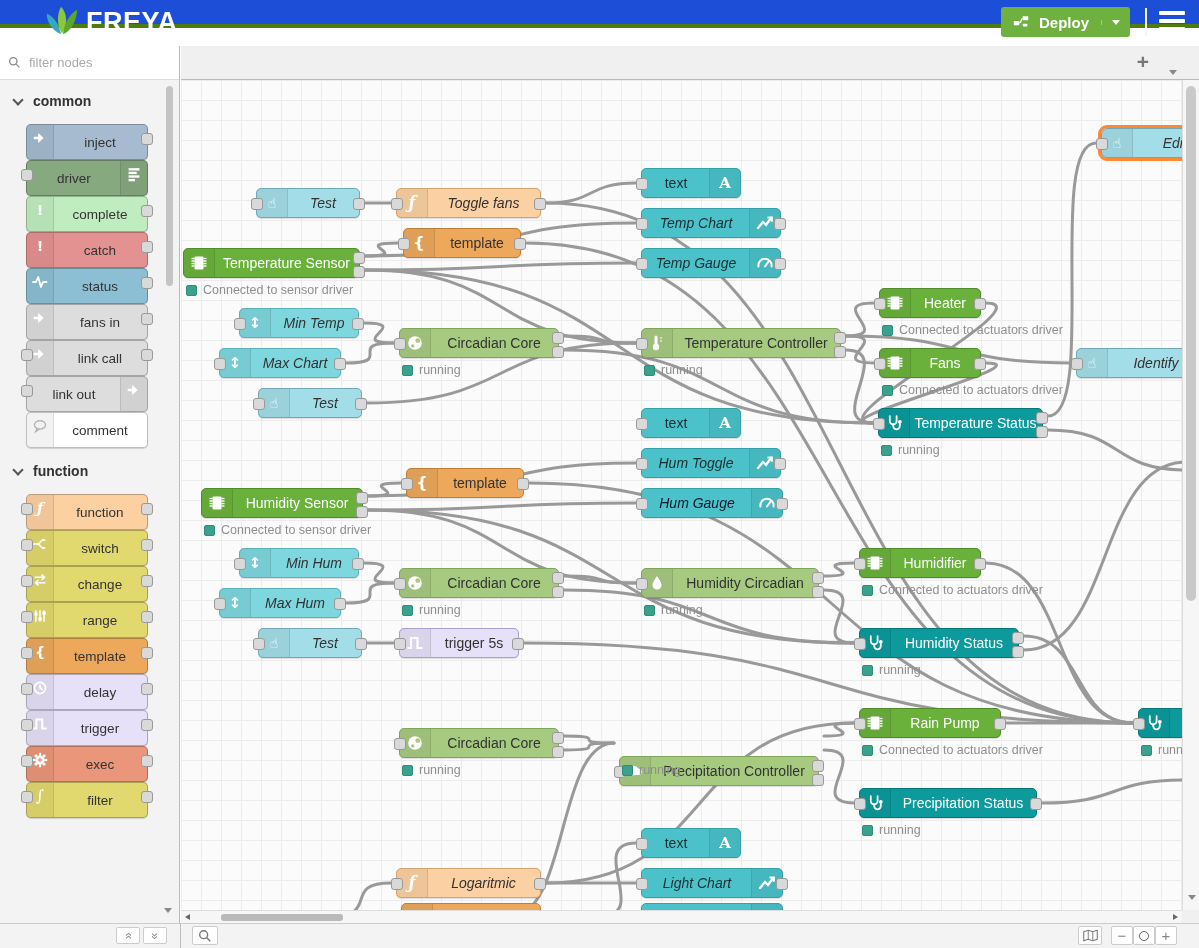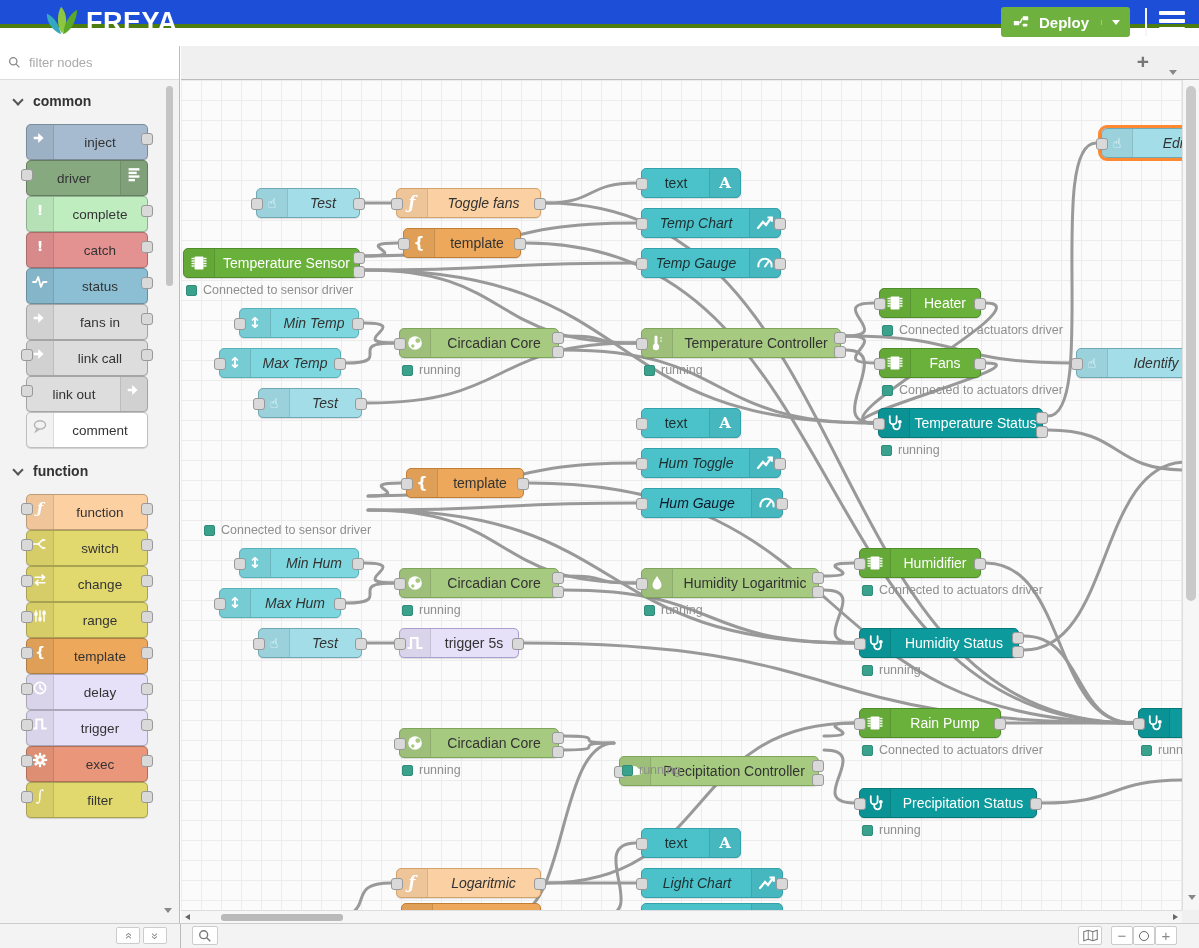--- a/index.html
+++ b/index.html
@@ -505,21 +505,21 @@
       <span class="nlabel" style="left:30px">Min Temp</span>
       <span class="port in"></span>
       <span class="port out" style="right:-6px;top:9px"></span>
     </div>
     <div class="cnode it" style="left: 38px; top: 268px; width: 122px; background: rgb(126, 214, 222); border-color: rgb(87, 178, 187); color: rgb(51, 51, 51);">
       <span class="nicon left">
         <svg viewBox="0 0 20 20">
           <text x="10" y="15" font-size="15" text-anchor="middle" fill="#ffffff" font-family="DejaVu Sans, sans-serif" font-weight="bold">↕</text>
         </svg>
       </span>
-      <span class="nlabel" style="left:30px">Max Temp</span>
+      <span class="nlabel" style="left:30px">Max Chart</span>
       <span class="port in"></span>
       <span class="port out" style="right:-6px;top:9px"></span>
     </div>
     <div class="cnode" style="left: 218px; top: 248px; width: 160px; background: rgb(166, 202, 128); border-color: rgb(127, 165, 91); color: rgb(51, 51, 51);">
       <span class="nicon left">
         <svg viewBox="0 0 20 20">
           <circle cx="10" cy="10" r="6.8" fill="#ffffff"></circle>
           <circle cx="12.8" cy="7.6" r="2.4" fill="#a6ca80"></circle>
           <circle cx="7.8" cy="13" r="1.7" fill="#a6ca80"></circle>
         </svg>
@@ -665,20 +665,38 @@
       <span class="nicon right">
         <svg viewBox="0 0 20 20">
           <path d="M3.5 13.5 A 6.6 6.6 0 1 1 16.5 13.5" stroke="#ffffff" stroke-width="2" fill="none" stroke-linecap="round"></path>
           <line x1="10" y1="13.5" x2="13.8" y2="8.2" stroke="#ffffff" stroke-width="2" stroke-linecap="round"></line>
         </svg>
       </span>
       <span class="nlabel" style="right:30px">Hum Gauge</span>
       <span class="port in"></span>
       <span class="port out" style="right:-6px;top:9px"></span>
     </div>
+    <div class="cnode" style="left: 20px; top: 408px; width: 162px; background: rgb(106, 177, 60); border-color: rgb(79, 140, 42); color: rgb(255, 255, 255);">
+      <span class="nicon left">
+        <svg viewBox="0 0 20 20">
+          <line x1="2.5" y1="5.5" x2="5.5" y2="5.5" stroke="#ffffff" stroke-width="1.4"></line>
+          <line x1="14.5" y1="5.5" x2="17.5" y2="5.5" stroke="#ffffff" stroke-width="1.4"></line>
+          <line x1="2.5" y1="8" x2="5.5" y2="8" stroke="#ffffff" stroke-width="1.4"></line>
+          <line x1="14.5" y1="8" x2="17.5" y2="8" stroke="#ffffff" stroke-width="1.4"></line>
+          <line x1="2.5" y1="10.5" x2="5.5" y2="10.5" stroke="#ffffff" stroke-width="1.4"></line>
+          <line x1="14.5" y1="10.5" x2="17.5" y2="10.5" stroke="#ffffff" stroke-width="1.4"></line>
+          <line x1="2.5" y1="13" x2="5.5" y2="13" stroke="#ffffff" stroke-width="1.4"></line>
+          <line x1="14.5" y1="13" x2="17.5" y2="13" stroke="#ffffff" stroke-width="1.4"></line>
+          <rect x="5.5" y="3.5" width="9" height="13" rx="1" fill="#ffffff"></rect>
+        </svg>
+      </span>
+      <span class="nlabel" style="left:30px">Humidity Sensor</span>
+      <span class="port out" style="right:-6px;top:3px"></span>
+                          <span class="port out" style="right:-6px;top:17px"></span>
+    </div>
     <div class="nstatus" style="left: 23px; top: 443px;">
       <span class="sq"></span>
       <span>Connected to sensor driver</span>
     </div>
     <div class="cnode it" style="left: 58px; top: 468px; width: 120px; background: rgb(126, 214, 222); border-color: rgb(87, 178, 187); color: rgb(51, 51, 51);">
       <span class="nicon left">
         <svg viewBox="0 0 20 20">
           <text x="10" y="15" font-size="15" text-anchor="middle" fill="#ffffff" font-family="DejaVu Sans, sans-serif" font-weight="bold">↕</text>
         </svg>
       </span>
@@ -712,21 +730,21 @@
     <div class="nstatus" style="left: 221px; top: 523px;">
       <span class="sq"></span>
       <span>running</span>
     </div>
     <div class="cnode" style="left: 460px; top: 488px; width: 178px; background: rgb(166, 202, 128); border-color: rgb(127, 165, 91); color: rgb(51, 51, 51);">
       <span class="nicon left">
         <svg viewBox="0 0 20 20">
           <path d="M10 3 C7.5 7 5.5 9.5 5.5 12 a4.5 4.5 0 0 0 9 0 C14.5 9.5 12.5 7 10 3 Z" fill="#ffffff"></path>
         </svg>
       </span>
-      <span class="nlabel" style="left:30px">Humidity Logaritmic</span>
+      <span class="nlabel" style="left:30px">Humidity Circadian</span>
       <span class="port in"></span>
       <span class="port out" style="right:-6px;top:3px"></span>
                           <span class="port out" style="right:-6px;top:17px"></span>
     </div>
     <div class="nstatus" style="left: 463px; top: 523px;">
       <span class="sq"></span>
       <span>running</span>
     </div>
     <div class="cnode" style="left: 678px; top: 468px; width: 122px; background: rgb(106, 177, 60); border-color: rgb(79, 140, 42); color: rgb(255, 255, 255);">
       <span class="nicon left">

